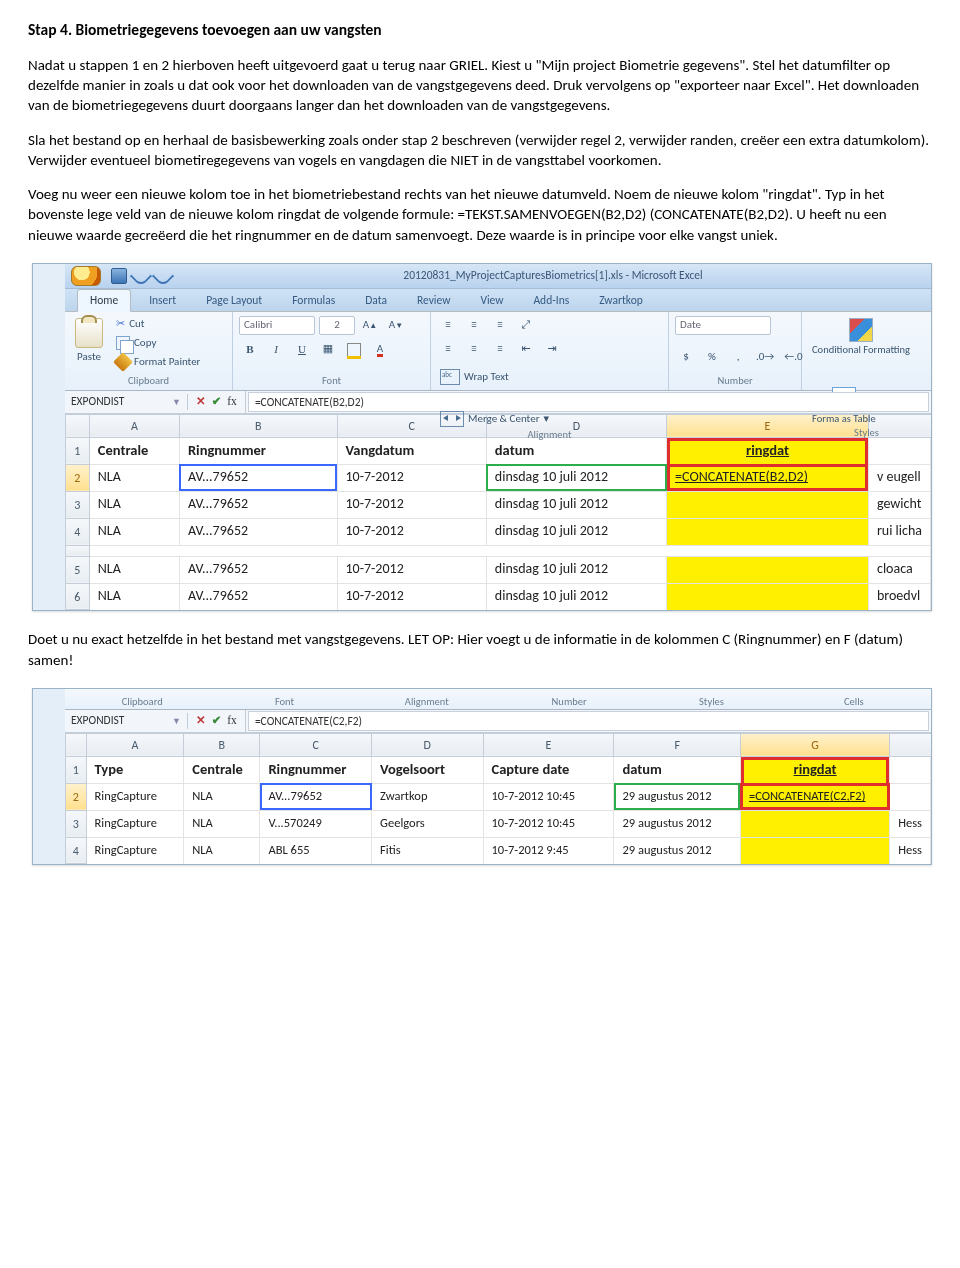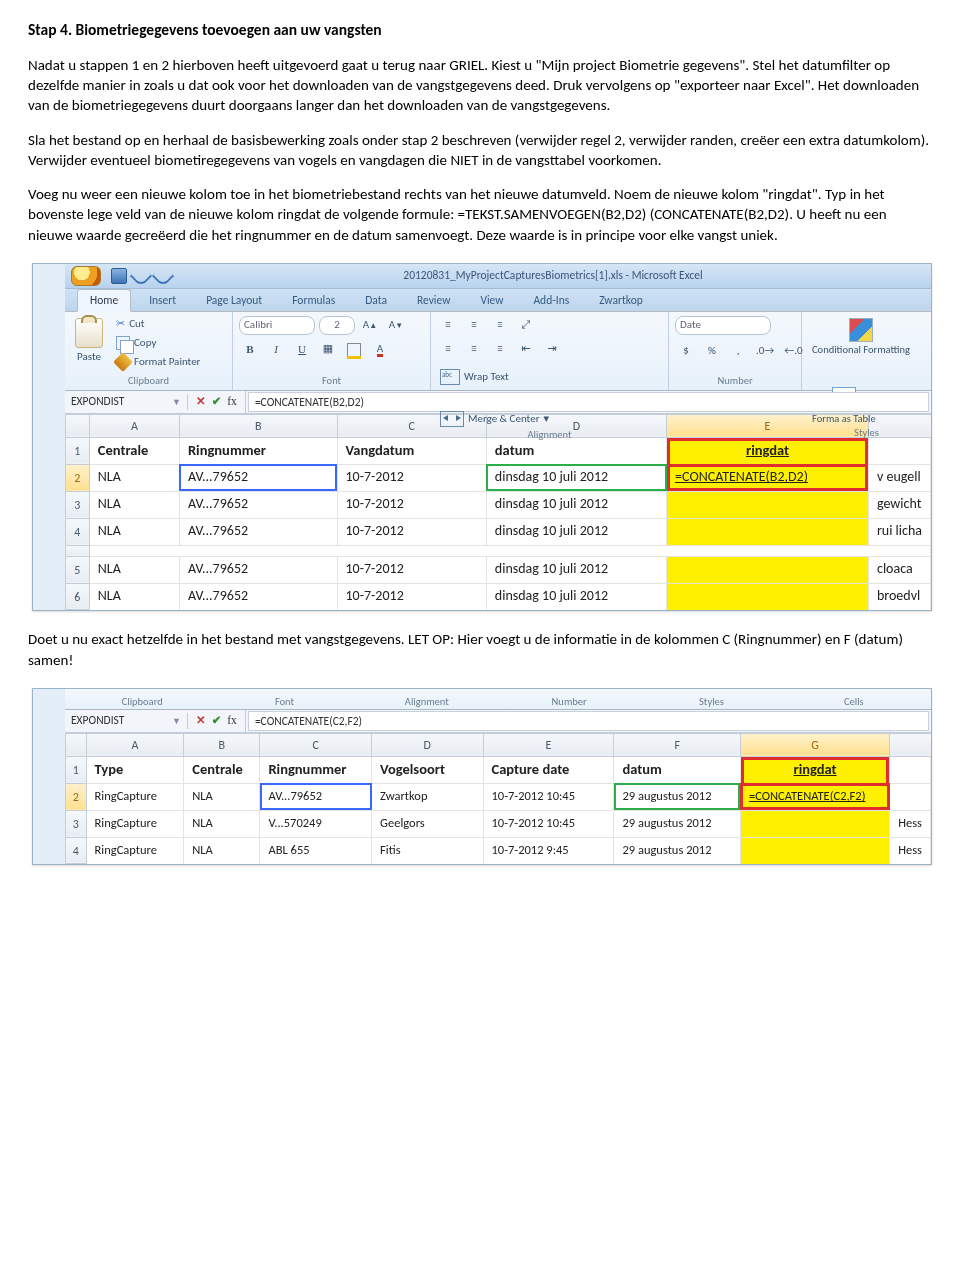--- a/index.html
+++ b/index.html
@@ -72,21 +72,21 @@
   .ribgroup .glabel { font-size:10.5px; color:#6a7d90; text-align:center; padding-bottom:2px; }
   .ribgroup .gbody { display:flex; align-items:flex-start; gap:6px; flex-wrap:wrap; font-size:11px; color:#3b5670; }
   .ribbtn { display:flex; align-items:center; gap:4px; padding:1px 3px; }
   .bigbtn { display:flex; flex-direction:column; align-items:center; gap:2px; padding:2px 4px; }
   .clipic { width:26px; height:28px; background:linear-gradient(#fff,#e7e0c9); border:1px solid #c9b97e; border-radius:3px; position:relative; }
   .clipic:before { content:""; position:absolute; top:-4px; left:50%; transform:translateX(-50%); width:12px; height:6px; border:2px solid #a38d4f; border-bottom:none; border-radius:6px 6px 0 0; background:#f1e7c3; }
   .scissor { color:#4e79d6; }
   .copyic { width:12px; height:12px; border:1px solid #7ea3cc; position:relative; }
   .copyic:after { content:""; position:absolute; left:3px; top:3px; width:12px; height:12px; border:1px solid #7ea3cc; background:#fff; }
   .brush { width:14px; height:14px; display:inline-block; background:linear-gradient(#f0c040,#c97a10); transform:rotate(45deg); border-radius:2px; }
-  .selectbox { border:1px solid #b8c5d4; background:#fff; padding:1px 4px; border-radius:8px; font-size:11px; color:#667; }
+  .selectbox { border:1px solid #b8c5d4; background:#fff; padding:1px 4px; border-radius:2px; font-size:11px; color:#667; }
   .minib { display:inline-flex; align-items:center; justify-content:center; min-width:16px; height:16px; border:1px solid transparent; border-radius:2px; color:#3b5670; padding:0 2px; font-size:11px; }
   .minib.b { font-weight:bold; font-family:"Times New Roman",serif; }
   .minib.i { font-style:italic; font-family:"Times New Roman",serif; }
   .minib.u { text-decoration:underline; font-family:"Times New Roman",serif; }
   .underlinebar { border-bottom:3px solid #d03020; display:inline-block; line-height:11px; }
   .wrapic { width:18px; height:14px; border:1px solid #6b8bae; position:relative; }
   .wrapic:after{ content:"abc"; font-size:7px; position:absolute; left:1px; top:0; color:#4a6b90; }
   .mergeic { width:22px; height:14px; border:1px solid #6b8bae; position:relative; }
   .mergeic:before, .mergeic:after { content:""; position:absolute; top:3px; width:0; height:0; border-top:3px solid transparent; border-bottom:3px solid transparent; }
   .mergeic:before { left:2px; border-right:5px solid #4a6b90; }
@@ -253,21 +253,21 @@
             <span class="ribbtn">
                 <span class="wrapic"></span>
                 <span>Wrap Text</span>
               </span>
             <span class="ribbtn"><span class="mergeic"></span><span>Merge &amp; Center</span> ▾</span>
           </div>
         </div>
         <div class="glabel">Alignment</div>
       </div>
       <div class="ribgroup" style="width:120px">
-        <div class="gbody" style="flex-direction:row;gap:8px;align-items:flex-start">
+        <div class="gbody" style="flex-direction:row;gap:14px;align-items:flex-start">
           <span class="selectbox" style="width:86px">Date</span>
           <div style="display:flex;gap:4px">
             <span class="minib">$</span>
             <span class="minib">%</span>
             <span class="minib">,</span>
             <span class="minib">.0→</span>
             <span class="minib">←.0</span>
           </div>
         </div>
         <div class="glabel">Number</div>

